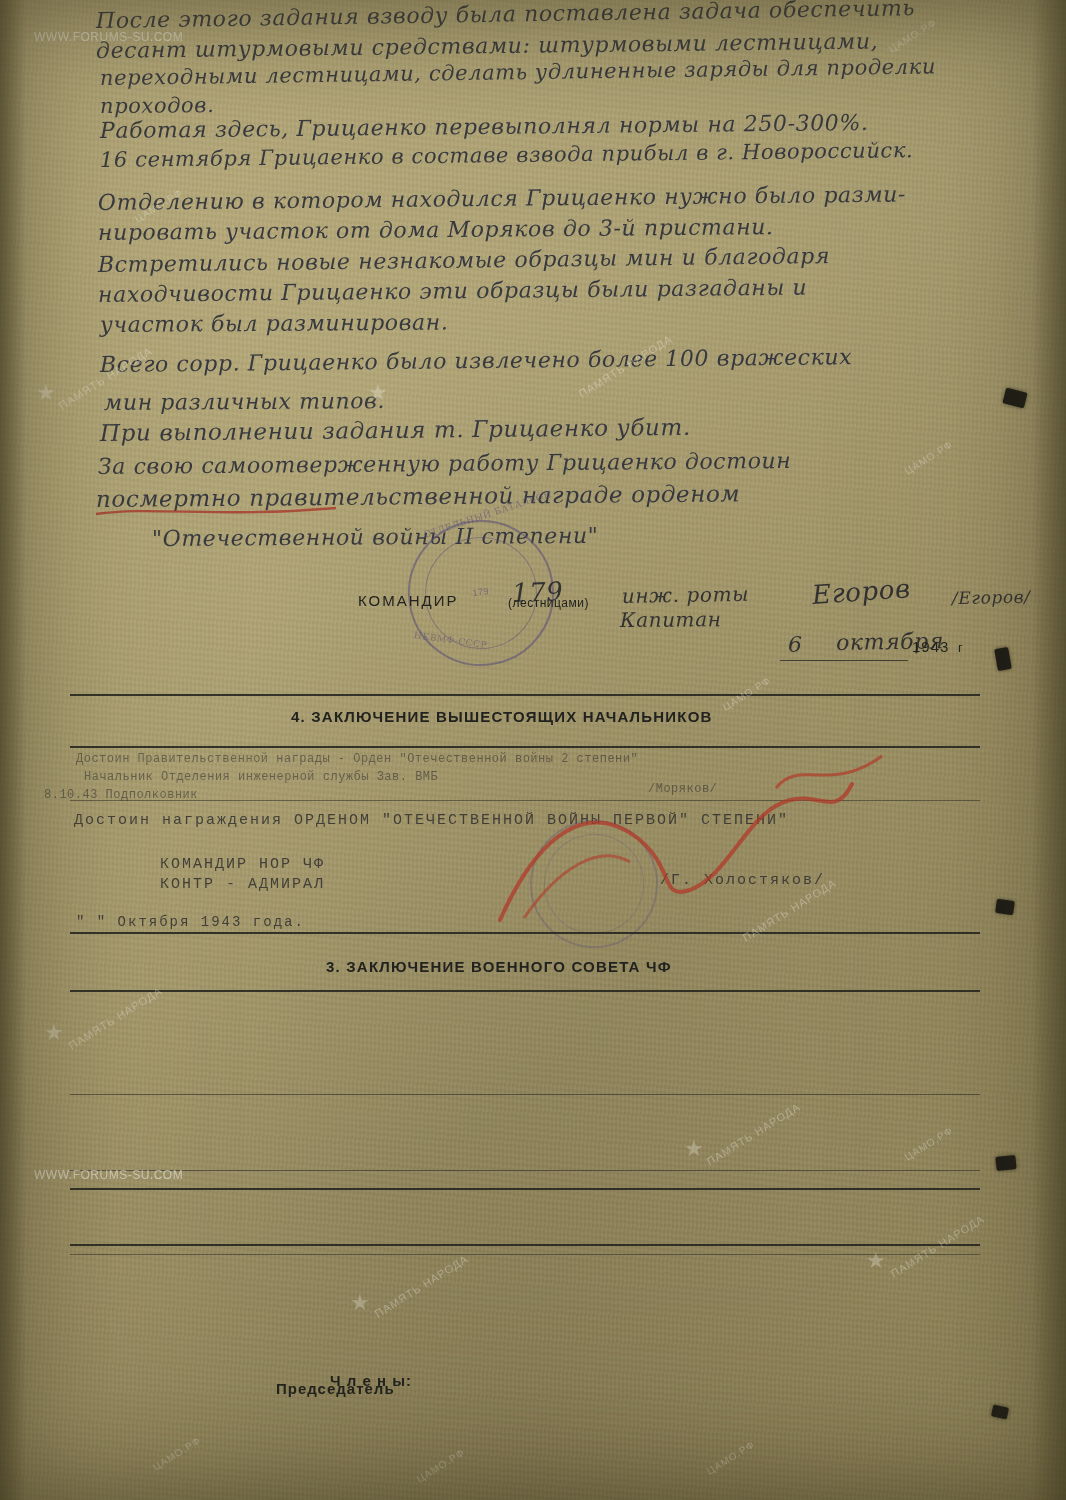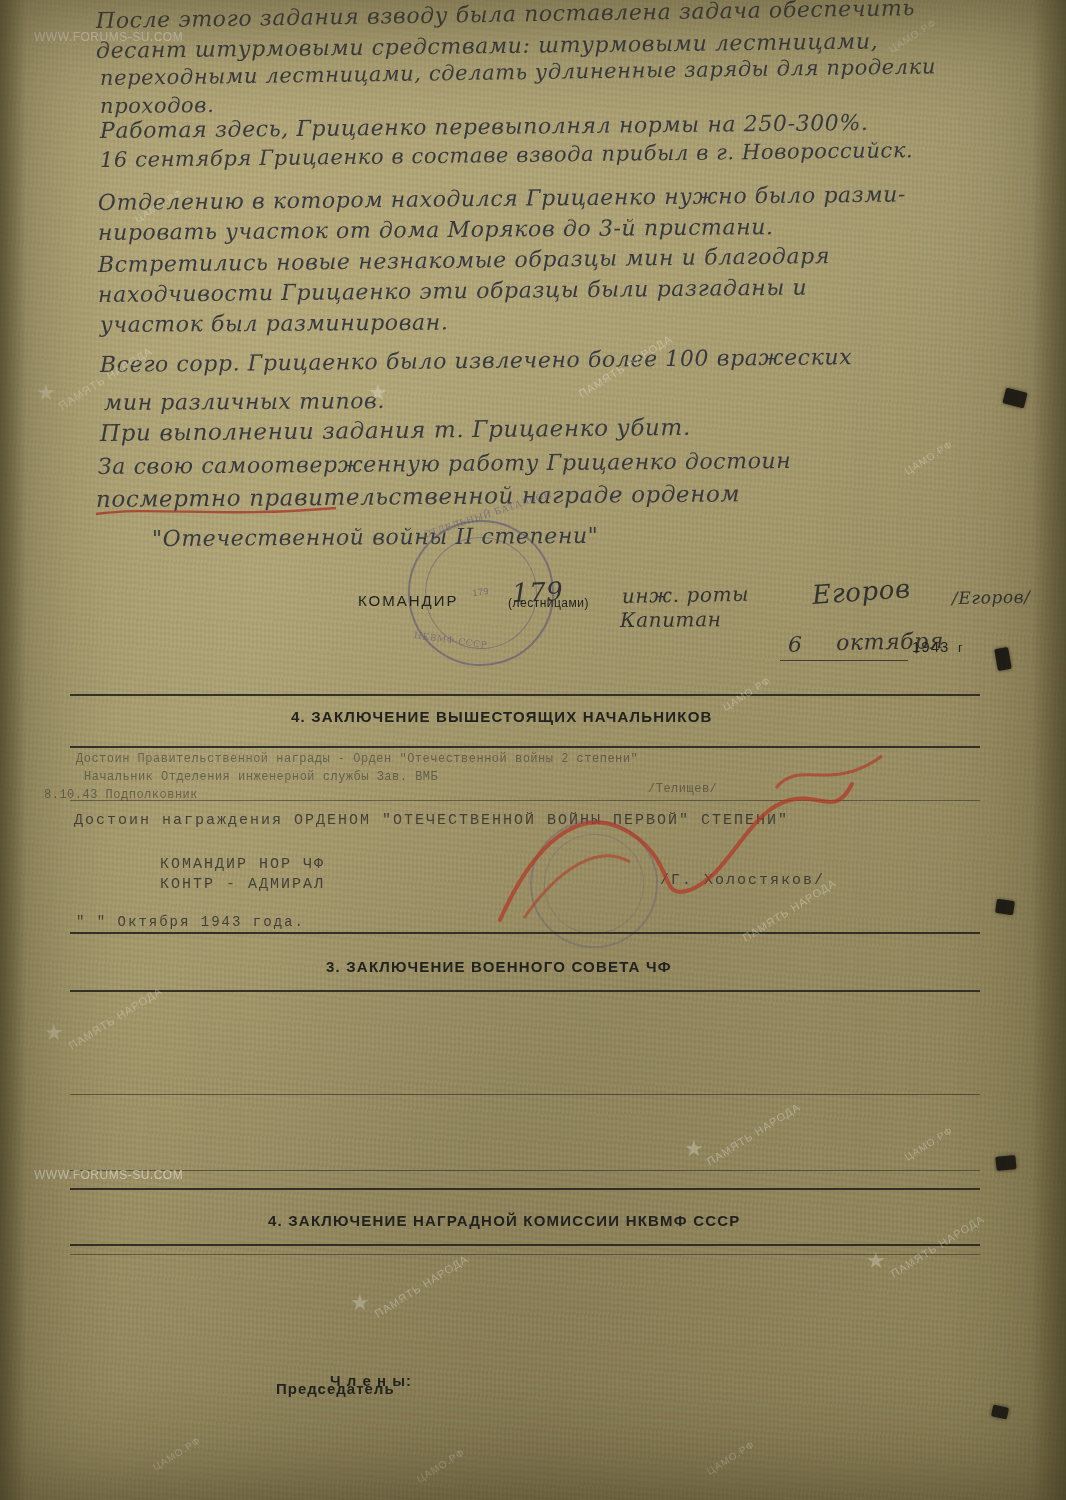--- a/index.html
+++ b/index.html
@@ -211,21 +211,21 @@
   <div class="printed" style="left:958px; top:640px; font-size:13px; font-weight:normal;">г</div>
   <div class="rule thin" style="left:780px; top:660px; width:128px;"></div>
 
   <div class="rule" style="left:70px; top:694px; width:910px;"></div>
   <div class="printed" style="left:291px; top:708px; font-size:15px;">4. ЗАКЛЮЧЕНИЕ ВЫШЕСТОЯЩИХ НАЧАЛЬНИКОВ</div>
   <div class="rule" style="left:70px; top:746px; width:910px;"></div>
 
   <div class="tw faint" style="left:76px; top:752px; font-size:12px;">Достоин Правительственной награды - Орден "Отечественной войны 2 степени"</div>
   <div class="tw faint" style="left:84px; top:770px; font-size:12px;">Начальник Отделения инженерной службы Зав. ВМБ</div>
   <div class="tw faint" style="left:44px; top:788px; font-size:12px;">8.10.43  Подполковник</div>
-  <div class="tw faint" style="left:648px; top:782px; font-size:12px;">/Телищев/</div>
+  <div class="tw faint" style="left:648px; top:782px; font-size:12px;">/Моряков/</div>
   <div class="rule thin" style="left:70px; top:800px; width:910px; opacity:.5;"></div>
 
   <div class="tw big" style="left:74px; top:812px; font-size:15px;">Достоин награждения  ОРДЕНОМ "ОТЕЧЕСТВЕННОЙ ВОЙНЫ ПЕРВОЙ" СТЕПЕНИ"</div>
   <div class="tw big" style="left:160px; top:856px; font-size:15px;">КОМАНДИР НОР ЧФ</div>
   <div class="tw big" style="left:160px; top:876px; font-size:15px;">КОНТР - АДМИРАЛ</div>
   <div class="tw big" style="left:660px; top:872px; font-size:15px;">/Г. Холостяков/</div>
   <div class="tw" style="left:76px; top:914px; font-size:14px; letter-spacing:2px;">"    " Октября 1943 года.</div>
 
   <div class="stamp" style="left:530px; top:820px; width:124px; height:124px; transform:rotate(6deg); opacity:.55;">
     <div class="inner"></div>
@@ -240,21 +240,20 @@
   </svg>
 
   <div class="rule" style="left:70px; top:932px; width:910px;"></div>
 
   <div class="printed" style="left:326px; top:958px; font-size:15px;">3. ЗАКЛЮЧЕНИЕ ВОЕННОГО СОВЕТА ЧФ</div>
   <div class="rule" style="left:70px; top:990px; width:910px;"></div>
   <div class="rule thin" style="left:70px; top:1094px; width:910px; opacity:.55;"></div>
   <div class="rule thin" style="left:70px; top:1170px; width:910px; opacity:.55;"></div>
   <div class="rule" style="left:70px; top:1188px; width:910px;"></div>
 
-  <div class="printed" style="left:268px; top:1212px; font-size:15px;">4. ЗАКЛЮЧЕНИЕ НАГРАДНОЙ КОМИССИИ НКВМФ СССР</div>
   <div class="rule" style="left:70px; top:1244px; width:910px;"></div>
   <div class="rule thin" style="left:70px; top:1254px; width:910px; opacity:.5;"></div>
 
   <div class="printed" style="left:276px; top:1380px; font-size:15px; letter-spacing:1px;text-align:right;">Председатель</div>
   <div class="printed" style="left:330px; top:1372px; font-size:15px; letter-spacing:1px;">Ч л е н ы:</div>
 
   <div class="hole" style="left:1004px; top:390px; width:22px; height:16px; transform:rotate(14deg);"></div>
   <div class="hole" style="left:996px; top:648px; width:14px; height:22px; transform:rotate(-10deg);"></div>
   <div class="hole" style="left:996px; top:900px; width:18px; height:14px; transform:rotate(8deg);"></div>
   <div class="hole" style="left:996px; top:1156px; width:20px; height:14px; transform:rotate(-6deg);"></div>

